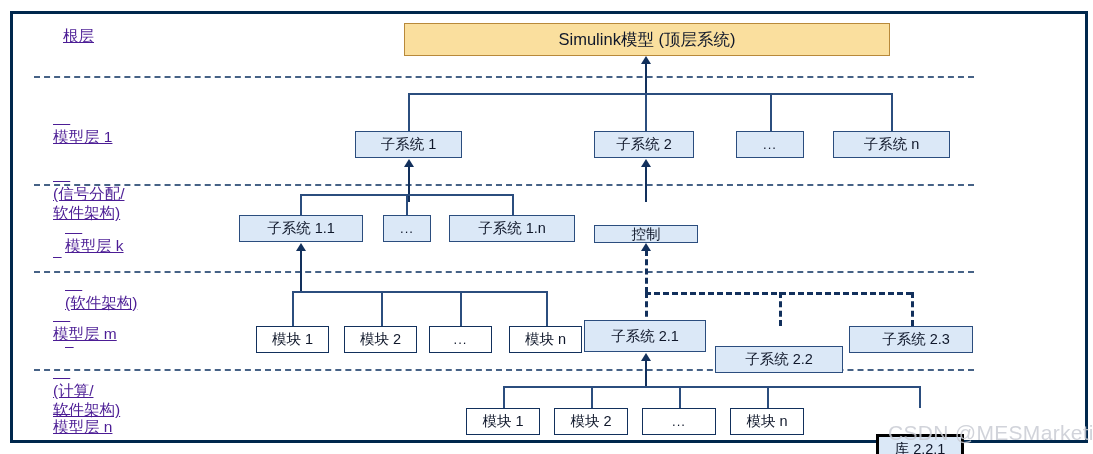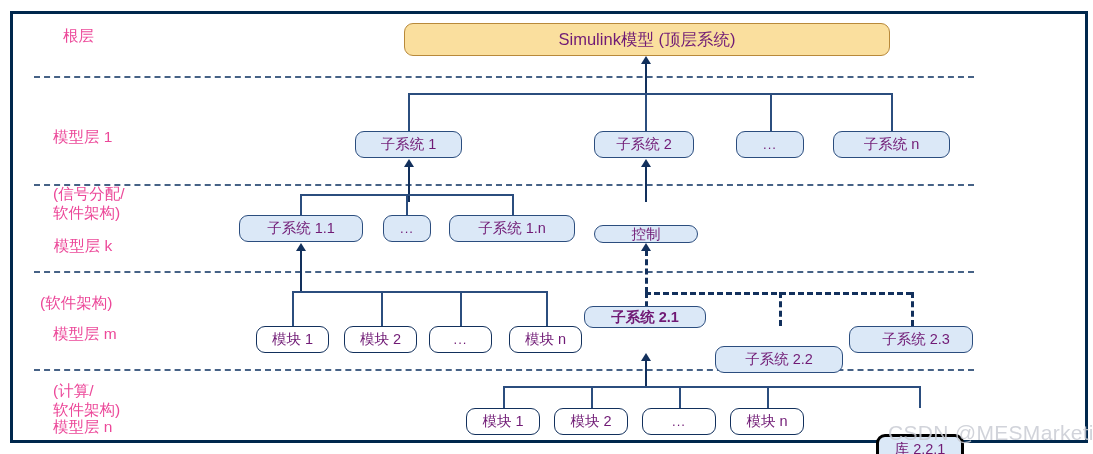--- a/index.html
+++ b/index.html
@@ -9,26 +9,26 @@
   
   #frame{position:absolute;left:10px;top:11px;width:1078px;height:432px;
          border:3px solid #00274d;box-sizing:border-box;}
 
   
   .sep{position:absolute;left:34px;width:940px;height:0;border-top:2px dashed #3d5a80;
        opacity:.95;}
   .sep::after{content:"";position:absolute;left:0;top:-2px;width:100%;height:0;}
 
   
-  .layer-label{position:absolute;color:#ec4899;font-size:15.5px;line-height:19px;
-               white-space:pre;}
+  .layer-label{position:absolute;color:#4c1d95;font-size:15.5px;line-height:19px;
+               white-space:pre;text-decoration:underline;}
 
   
   .box{position:absolute;box-sizing:border-box;display:flex;align-items:center;
-       justify-content:center;font-size:14.5px;color:#701a75;white-space:nowrap;border-radius:9px;}
+       justify-content:center;font-size:14.5px;color:#0f172a;white-space:nowrap;}
   .box.blue{background:#dbe8f7;border:1.4px solid #2b4d7e;}
   .box.white{background:#ffffff;border:1.4px solid #12305c;}
   .box.top{background:#fadf9e;border:1.4px solid #b8893a;font-size:16.5px;}
   .box.thick{background:#dbe8f7;border:3.4px solid #000000;}
   .box.ell{letter-spacing:1px;font-size:13px;}
 
   
   .ln{position:absolute;background:#2b4d7e;}
   .ln.h{height:1.6px;}
   .ln.v{width:1.6px;}
@@ -60,21 +60,21 @@
   <div class="sep" style="top:369px;"></div>
 
   <div class="layer-label" style="left:63px;top:26px;">根层</div>
 
   <div class="layer-label" style="left:53px;top:89px;">
     <div>模型层 1</div>
     <div>(信号分配/
 软件架构)</div>
   </div>
 
-  <div class="layer-label" style="left:40px;top:198px;text-align:right;">
+  <div class="layer-label" style="left:65px;top:198px;">
     <div>模型层 k</div>
     <div>(软件架构)</div>
   </div>
 
   <div class="layer-label" style="left:53px;top:286px;">
     <div>模型层 m</div>
     <div>(计算/
 软件架构)</div>
   </div>
 
@@ -126,21 +126,21 @@
   <div class="arrow" style="left:641px;top:243px;"></div>
   <div class="dln h" style="left:645px;top:292px;width:267px;"></div>
   <div class="dln v" style="left:645px;top:292px;height:34px;"></div>
   <div class="dln v" style="left:779px;top:292px;height:34px;"></div>
   <div class="dln v" style="left:911px;top:292px;height:34px;"></div>
 
   <div class="box white" style="left:256px;top:326px;width:73px;height:27px;">模块 1</div>
   <div class="box white" style="left:344px;top:326px;width:73px;height:27px;">模块 2</div>
   <div class="box white ell" style="left:429px;top:326px;width:63px;height:27px;">...</div>
   <div class="box white" style="left:509px;top:326px;width:73px;height:27px;">模块 n</div>
-  <div class="box blue" style="left:584px;top:306px;width:122px;height:22px;font-weight:bold;">子系统 2.1</div>
+  <div class="box blue" style="left:584px;top:320px;width:122px;height:32px;">子系统 2.1</div>
   <div class="box blue" style="left:715px;top:326px;width:128px;height:27px;margin-top:20px;">子系统 2.2</div>
   <div class="box blue" style="left:849px;top:326px;width:124px;height:27px;padding-left:10px;">子系统 2.3</div>
 
   <div class="ln thickv" style="left:645px;top:360px;height:28px;"></div>
   <div class="arrow" style="left:641px;top:353px;"></div>
 
   <div class="ln h" style="left:503px;top:386px;width:417px;"></div>
   <div class="ln v" style="left:503px;top:386px;height:22px;"></div>
   <div class="ln v" style="left:591px;top:386px;height:22px;"></div>
   <div class="ln v" style="left:679px;top:386px;height:22px;"></div>

